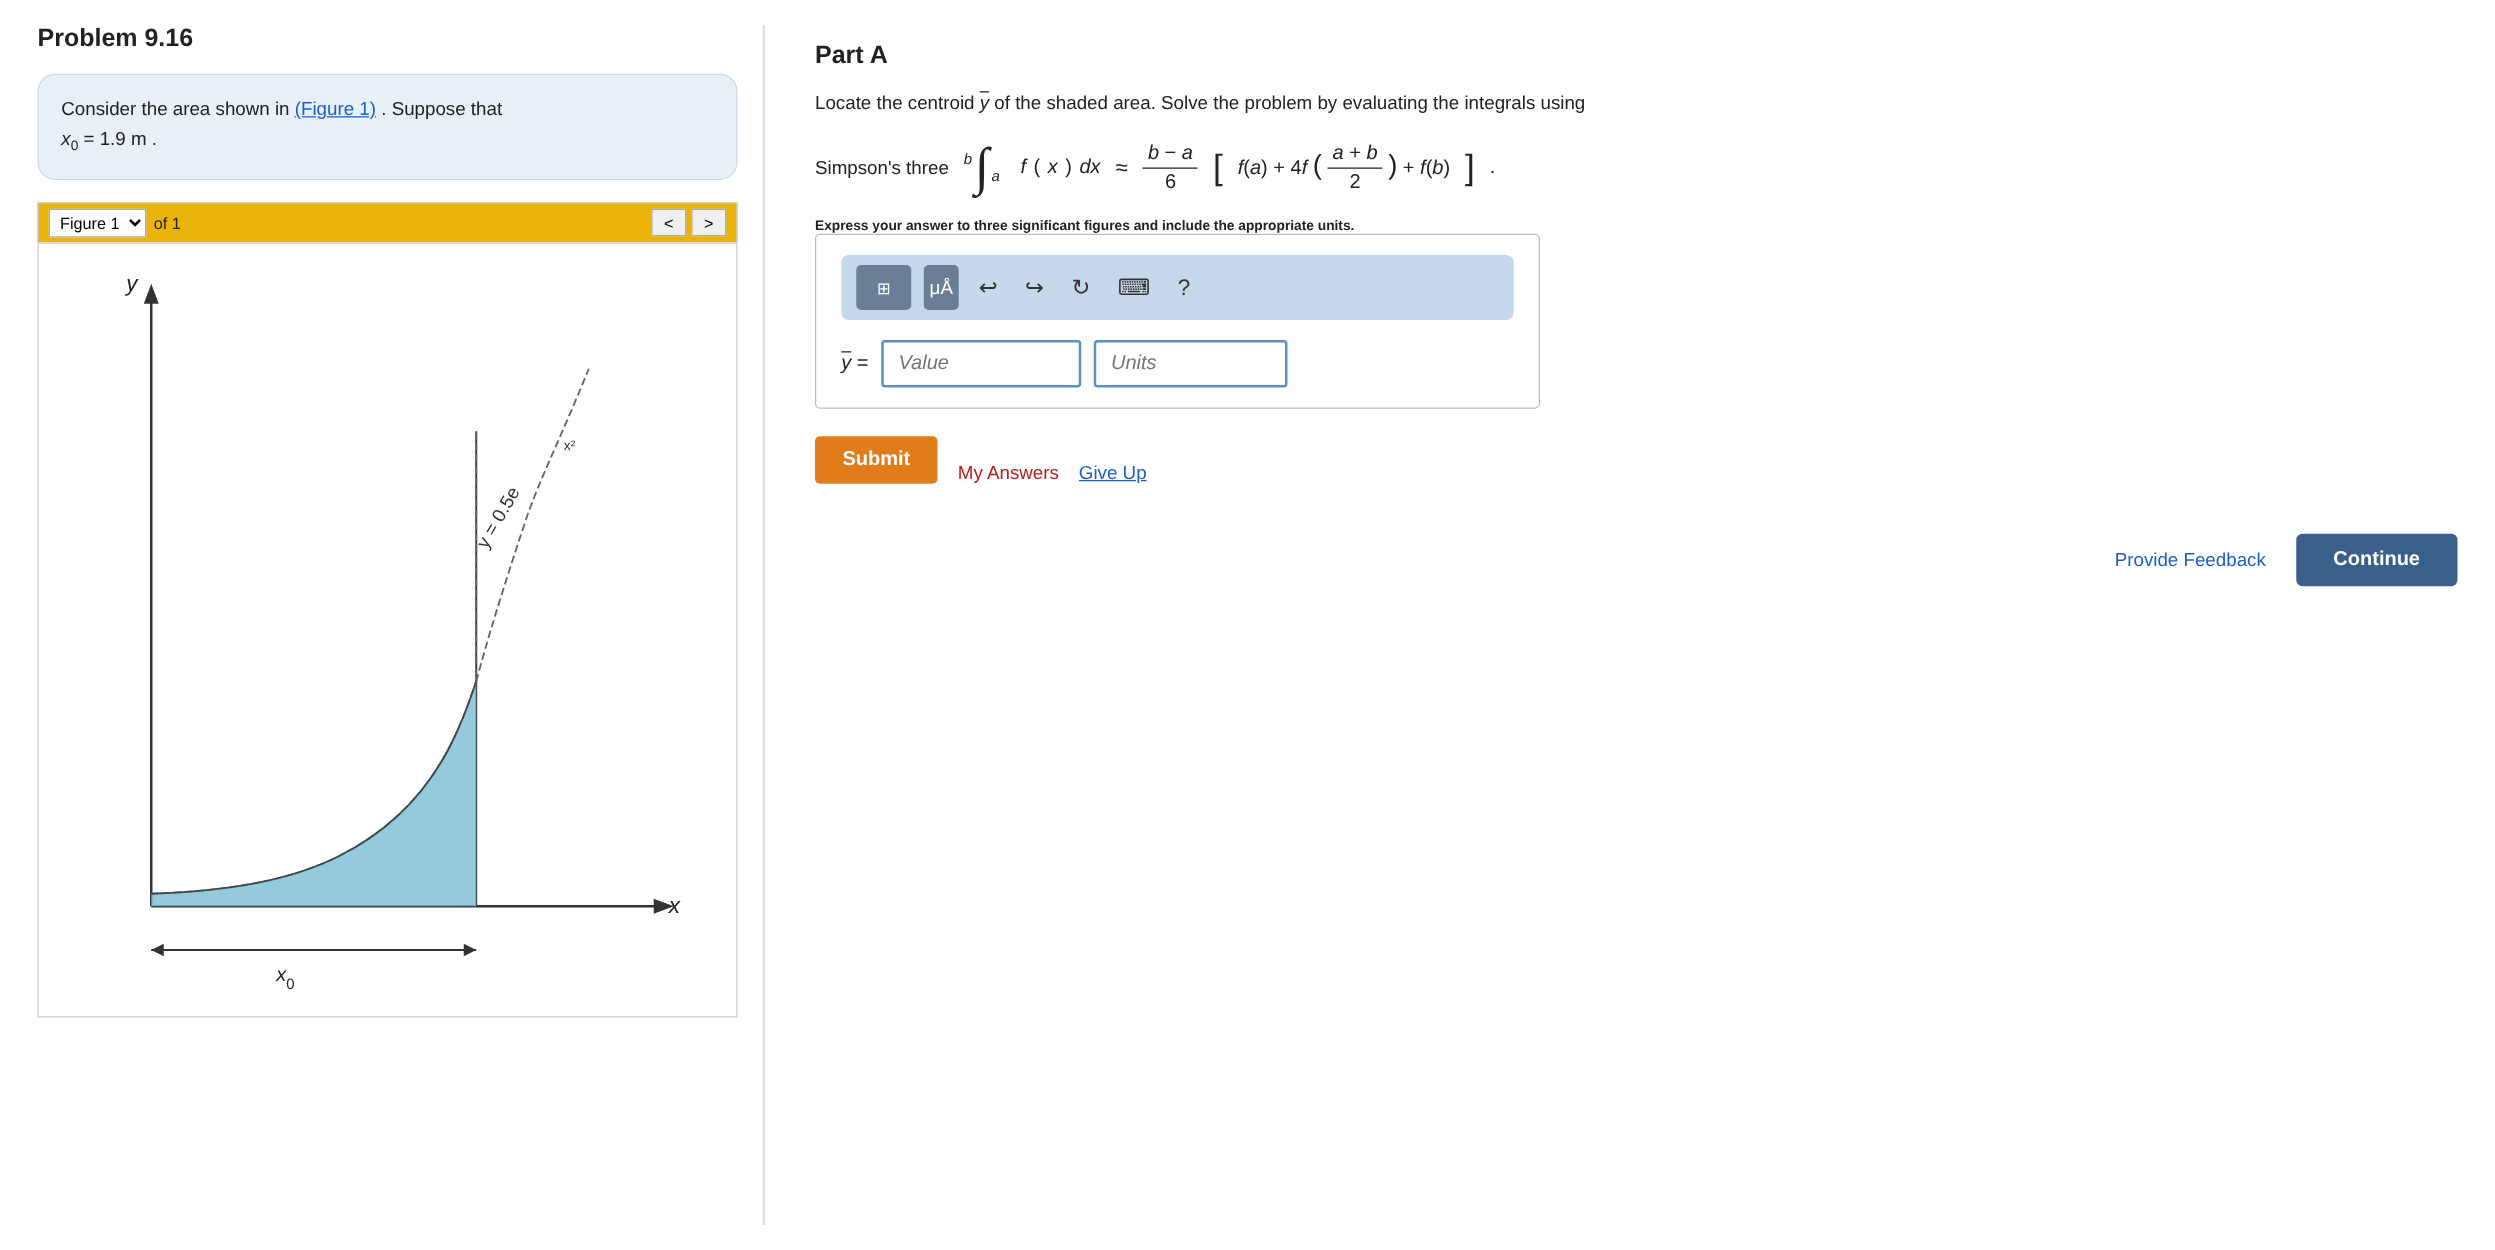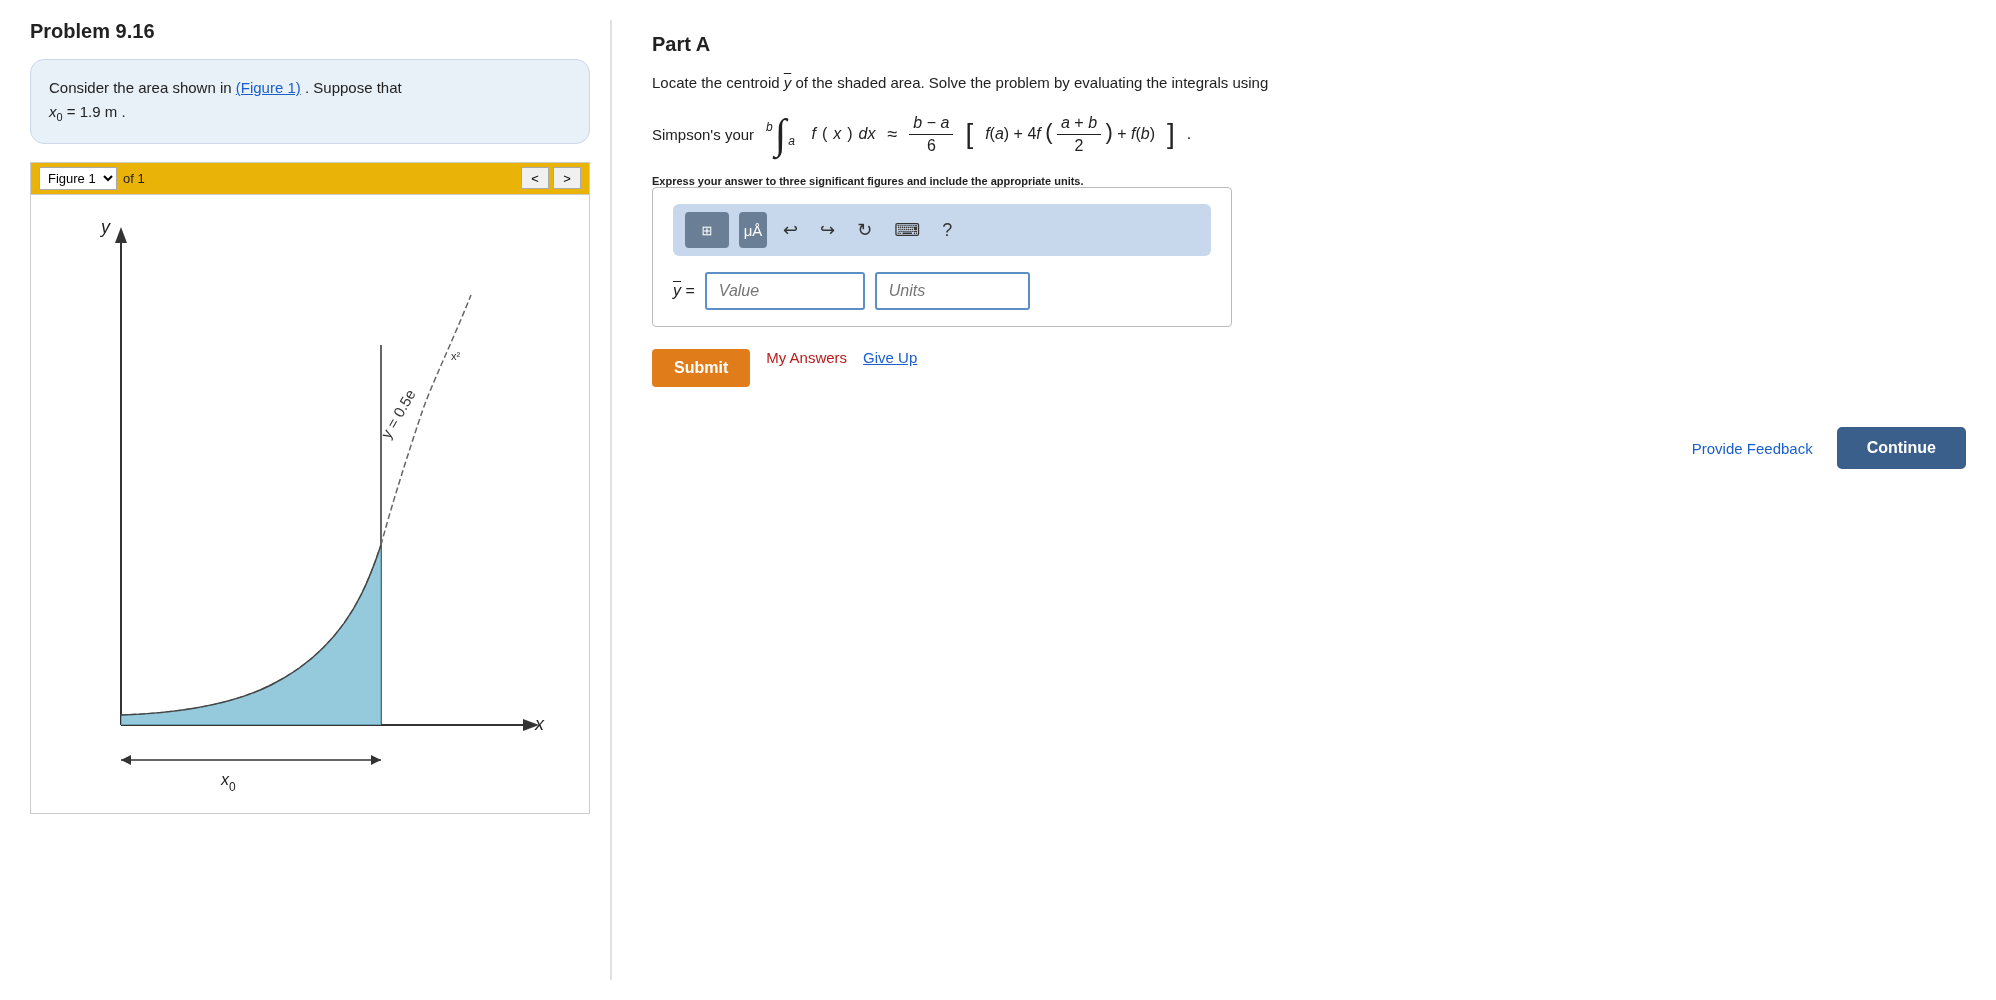--- a/index.html
+++ b/index.html
@@ -216,21 +216,21 @@
       border-radius: 3px;
       padding: 8px 12px;
       font-size: 16px;
       width: 155px;
       color: #aaa;
       font-style: italic;
       outline: none;
     }
     .submit-row {
       display: flex;
-      align-items: flex-start;
+      align-items: flex-end;
       gap: 16px;
       margin-top: 4px;
     }
     .submit-btn {
       background: #e07d1a;
       color: white;
       border: none;
       border-radius: 4px;
       padding: 10px 22px;
       font-size: 16px;
@@ -358,21 +358,21 @@
 
   <div class="right-panel">
     <div class="part-label">Part A</div>
 
     <div class="problem-text">
       <span>Locate the centroid </span><span><em><span style="text-decoration:overline">y</span></em></span><span> of the shaded area. Solve the problem by evaluating the integrals using</span>
     </div>
 
     
     <div class="math-display">
-      <span class="simpsons-label">Simpson's your</span>
+      <span class="simpsons-label">Simpson's three</span>
 
       <span class="integral-block">
         <span style="display:inline-flex; flex-direction:column; font-size:12px; margin-right:-4px;">
           <span style="align-self:flex-end; margin-bottom:14px;"><em>b</em></span>
           <span style="align-self:flex-start;"></span>
         </span>
         <span style="font-size:42px; line-height:1; font-family: serif;">∫</span>
         <span style="display:inline-flex; flex-direction:column; font-size:12px; margin-left:-4px;">
           <span style="margin-bottom:14px;"></span>
           <span><em>a</em></span>

